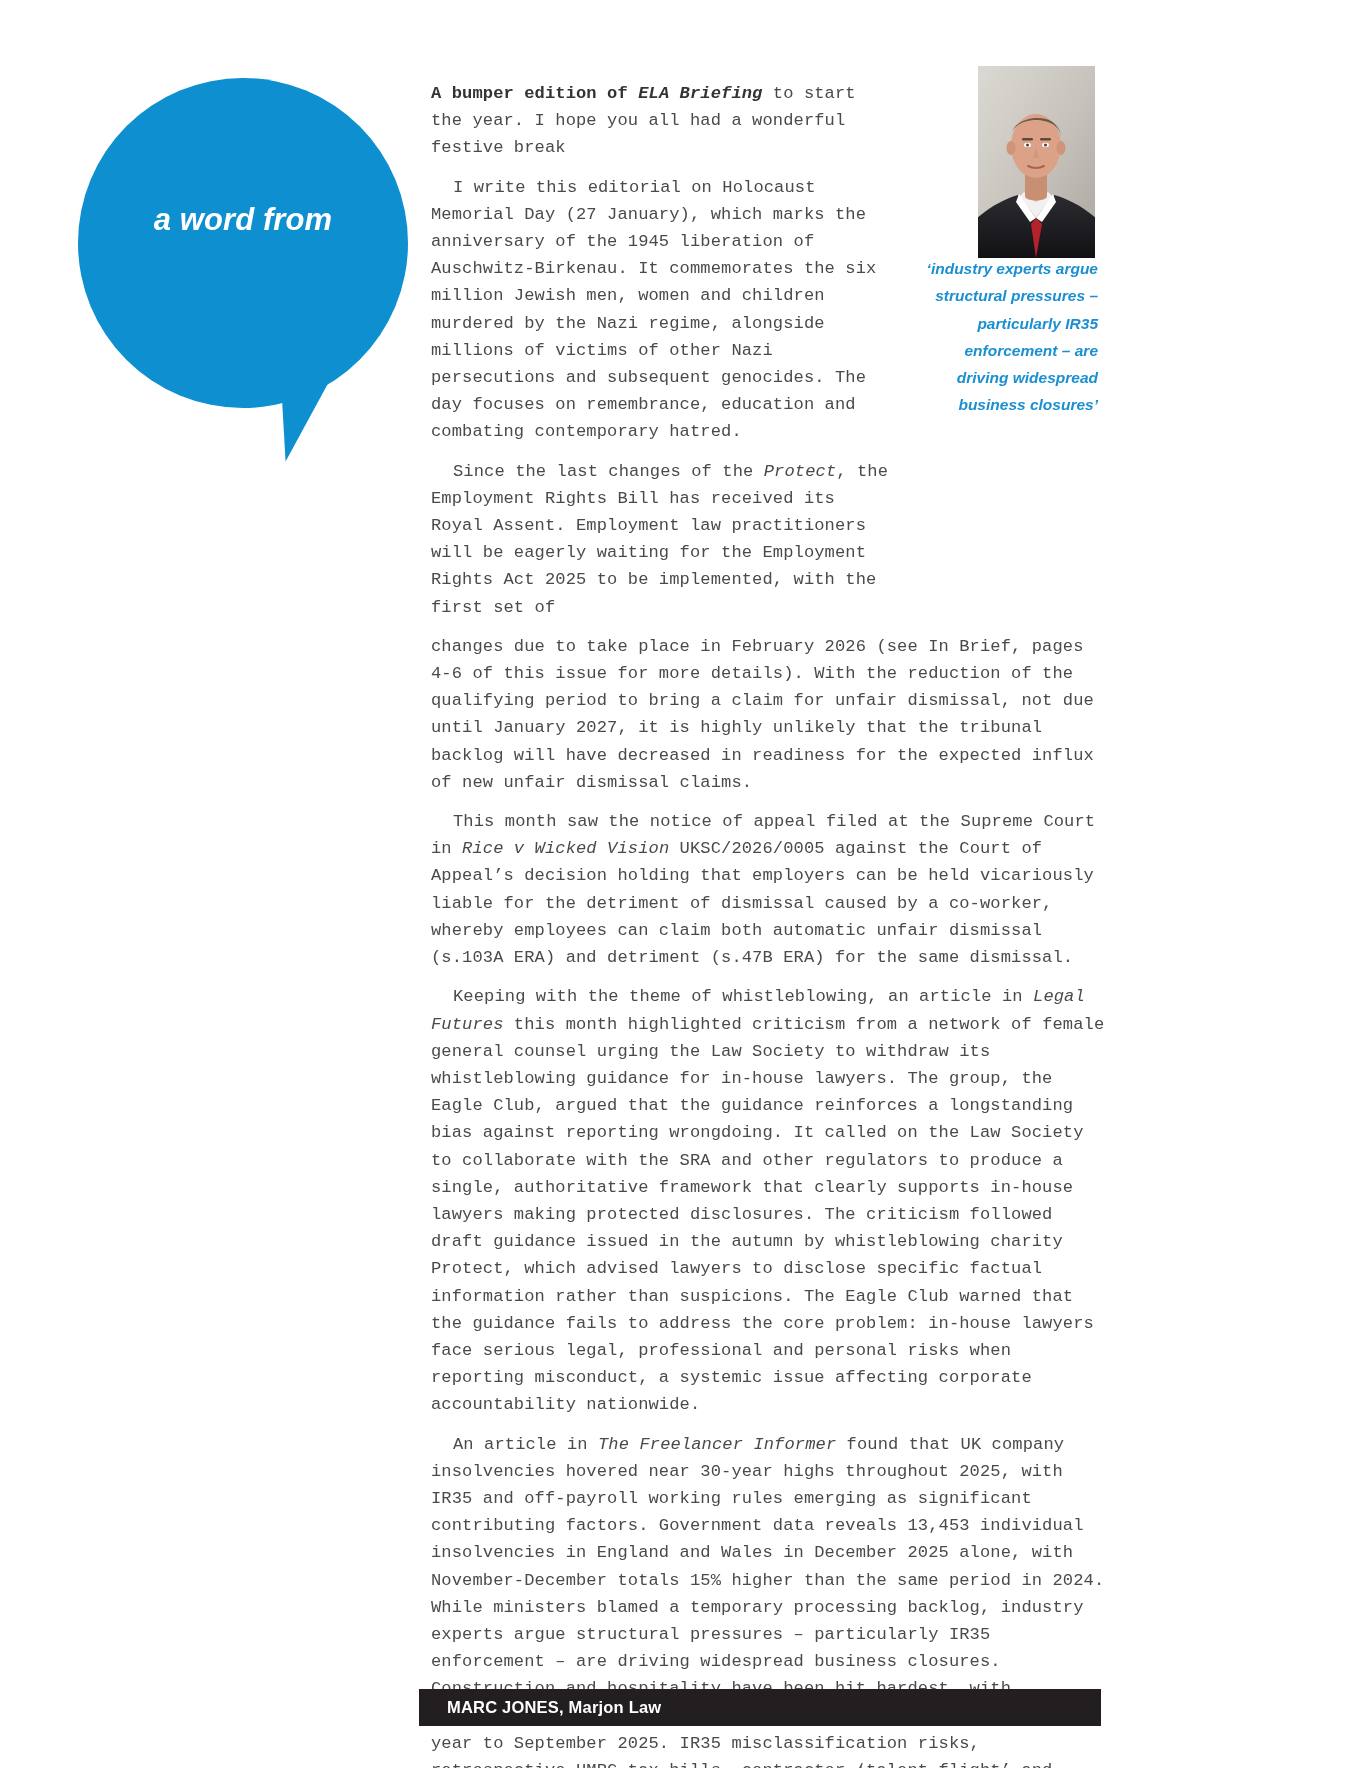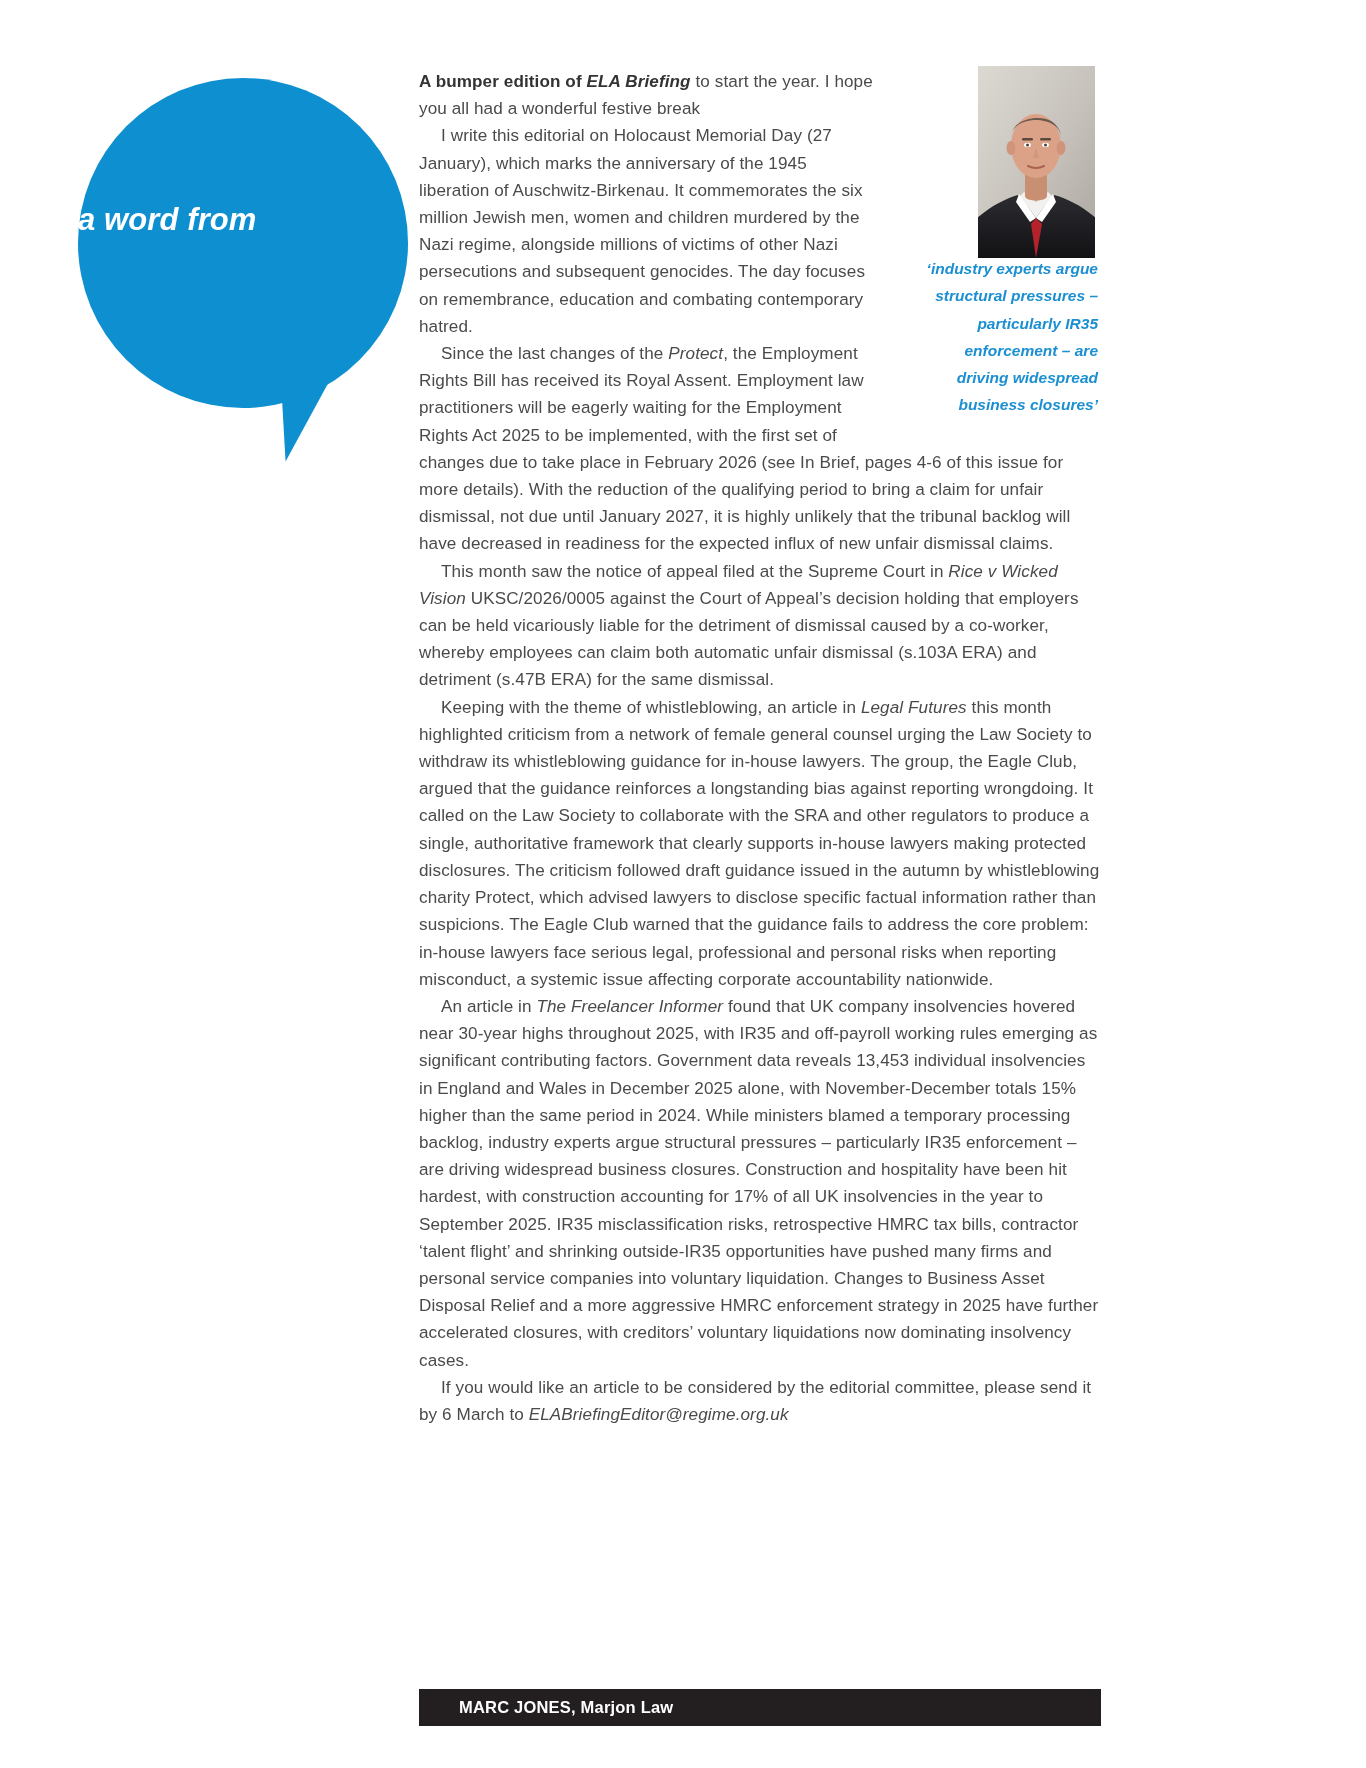--- a/index.html
+++ b/index.html
@@ -43,21 +43,21 @@
     border-right: 40px solid transparent;
     border-top: 144px solid #0d8fd0;
     transform: rotate(13deg);
     transform-origin: top center;
   }
   #bubble-title {
     position: absolute;
     left: 0;
     top: 122px;
     width: 330px;
-    text-align: left;
+    text-align: center;
     color: #ffffff;
     font-size: 31px;
     font-style: italic;
     font-weight: bold;
     line-height: 1.30;
     letter-spacing: 0.1px;
     z-index: 3;
   }
   #bubble-title .ln { display:block; }
 
@@ -93,22 +93,23 @@
     position: absolute;
     left: 419px;
     top: 68px;
     width: 682px;
     font-size: 17.1px;
     line-height: 27.2px;
     color: #4a4a4a;
     letter-spacing: 0.1px;
   }
   #article p {
-    margin: 0;
+    margin: 12px;
     text-indent: 22px;
+    font-family: Liberation Mono, monospace;
   }
   #article p.no-indent { text-indent: 0; }
   #article b { color: #333; font-weight: bold; }
   #article i { font-style: italic; }
 
   
   .narrow { width: 460px; }
   .wide   { width: 682px; }
 
   
@@ -119,21 +120,21 @@
     width: 682px;
     height: 37px;
     background: #231f20;
     display: flex;
     align-items: center;
   }
   #byline-text {
     color: #ffffff;
     font-size: 16.5px;
     font-weight: bold;
-    padding-left: 40px;
+    padding-left: 28px;
     letter-spacing: 0.2px;
   }
   #byline-text .name { font-weight: bold; }
 </style>
 </head>
 <body>
 
 <div id="bubble-wrap">
   <div id="bubble-tail"></div>
   <div id="bubble-circle"></div>

